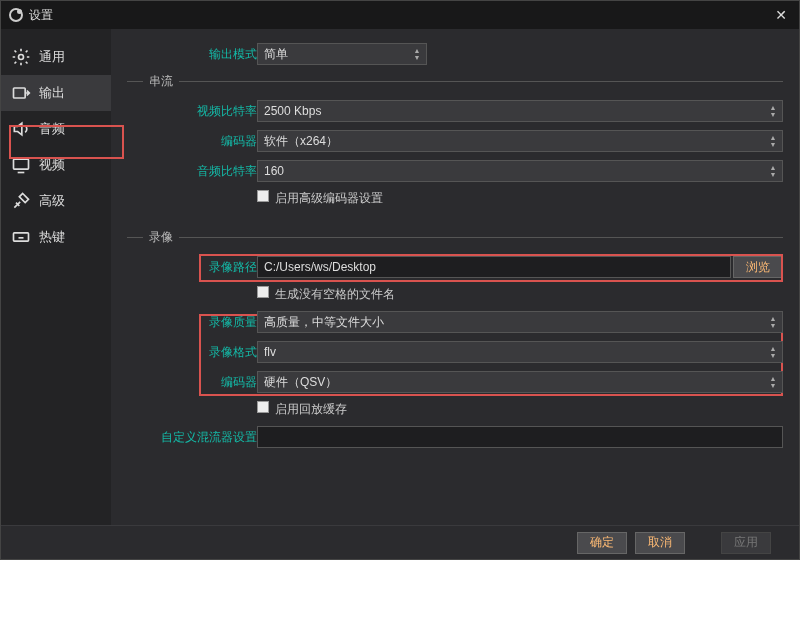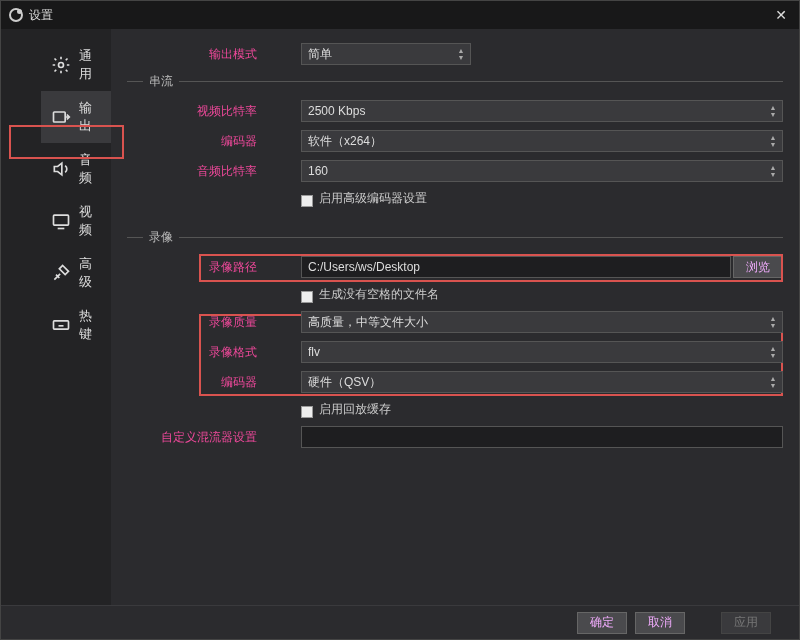--- a/index.html
+++ b/index.html
@@ -1,41 +1,41 @@
 <!DOCTYPE html>
 <html><head>
 <meta charset="utf-8">
 <style>
 * { margin: 0; padding: 0; box-sizing: border-box; font-family: "Microsoft YaHei", sans-serif; }
 body { background: #fff; width: 800px; height: 640px; overflow: hidden; }
-.window { width: 800px; height: 640px; background: #2b2b2e; border: 1px solid #444; position: relative; }
+.window { width: 800px; height: 560px; background: #2b2b2e; border: 1px solid #444; position: relative; }
 .titlebar { height: 28px; background: #181819; display: flex; align-items: center; padding: 0 8px; color: #ddd; font-size: 12px; }
 .titlebar .logo { width: 14px; height: 14px; border-radius: 50%; border: 2px solid #ccc; margin-right: 6px; position: relative; }
 .titlebar .logo::after { content:""; position:absolute; top:-1px; right:-1px; width:5px; height:5px; background:#ccc; border-radius:50%; }
 .titlebar .spacer { flex: 1; }
 .titlebar .close { font-size: 14px; color: #ddd; cursor: pointer; padding: 0 4px; }
 .body { display: flex; height: calc(100% - 28px - 34px); background: #2b2b2e; }
 .sidebar { width: 110px; background: #232325; padding-top: 10px; }
-.side-item { display: flex; align-items: center; gap: 8px; padding: 8px 10px; color: #ddd; font-size: 13px; cursor: pointer; margin-left: 40px; }
+.side-item { display: flex; align-items: center; gap: 8px; padding: 8px 10px; color: #ddd; font-size: 13px; cursor: pointer; }
 .side-item.active { background: #3a3a3d; }
 .side-item .ico { width: 20px; height: 20px; display: flex; align-items: center; justify-content: center; }
 .side-item svg { width: 20px; height: 20px; stroke: #ddd; fill: none; stroke-width: 2; }
 .hl-output { position:absolute; border:2px solid #d9534f; left:8px; top:124px; width:115px; height:34px; pointer-events:none; }
 .content { flex: 1; padding: 14px 16px 8px 16px; color: #ccc; font-size: 12px; overflow: auto; }
 .row { display: flex; align-items: center; margin-bottom: 8px; }
-.row .label { width: 130px; text-align: right; padding-right: 0; color: #ec4899; white-space: nowrap; }
-.row .field { flex: 1; margin-left: 44px; }
+.row .label { width: 130px; text-align: right; padding-right: 0; color: #14b8a6; white-space: nowrap; }
+.row .field { flex: 1; }
 .select { background: #3a3a3d; border: 1px solid #555; height: 22px; display: flex; align-items: center; padding: 0 6px; position: relative; color: #ddd; font-family: "Courier New", monospace; font-size: 12px; cursor: pointer; }
 .select .spinner { position: absolute; right: 2px; top: 0; bottom: 0; width: 14px; display: flex; flex-direction: column; justify-content: center; align-items: center; }
 .select .spinner span { font-size: 7px; line-height: 7px; color: #aaa; }
 fieldset.section { border: 1px solid #555; border-left: none; border-right: none; border-bottom: none; padding-top: 10px; margin-bottom: 14px; }
 fieldset.section legend { padding: 0 6px; margin-left: 16px; font-size: 12px; color: #bbb; }
-.checkbox { display: flex; align-items: flex-end; gap: 6px; }
+.checkbox { display: flex; align-items: flex-start; gap: 6px; }
 .checkbox .box { width: 12px; height: 12px; background: #eee; border: 1px solid #999; }
-.btn { background: #4a4a4d; border: 1px solid #666; color: #f0abfc; height: 22px; padding: 0 12px; font-size: 12px; cursor: pointer; display: inline-flex; align-items: center; }
+.btn { background: #4a4a4d; border: 1px solid #666; color: #fdba74; height: 22px; padding: 0 12px; font-size: 12px; cursor: pointer; display: inline-flex; align-items: center; }
 .btn.disabled { color: #777; border-color: #444; background: #3a3a3d; cursor: default; margin-left: 28px; }
 .path-row .select { flex: 1; font-family: "Courier New", monospace; }
 .path-row { display: flex; gap: 2px; }
 .hl-path { position:absolute; border:2px solid #d9534f; pointer-events:none; }
 .footer { position: absolute; bottom: 0; left: 0; right: 0; height: 34px; background: #2b2b2e; display: flex; justify-content: flex-end; align-items: center; gap: 8px; padding: 0 28px; border-top: 1px solid #3a3a3d; }
 </style>
 </head>
 <body>
 
 <div class="window">

